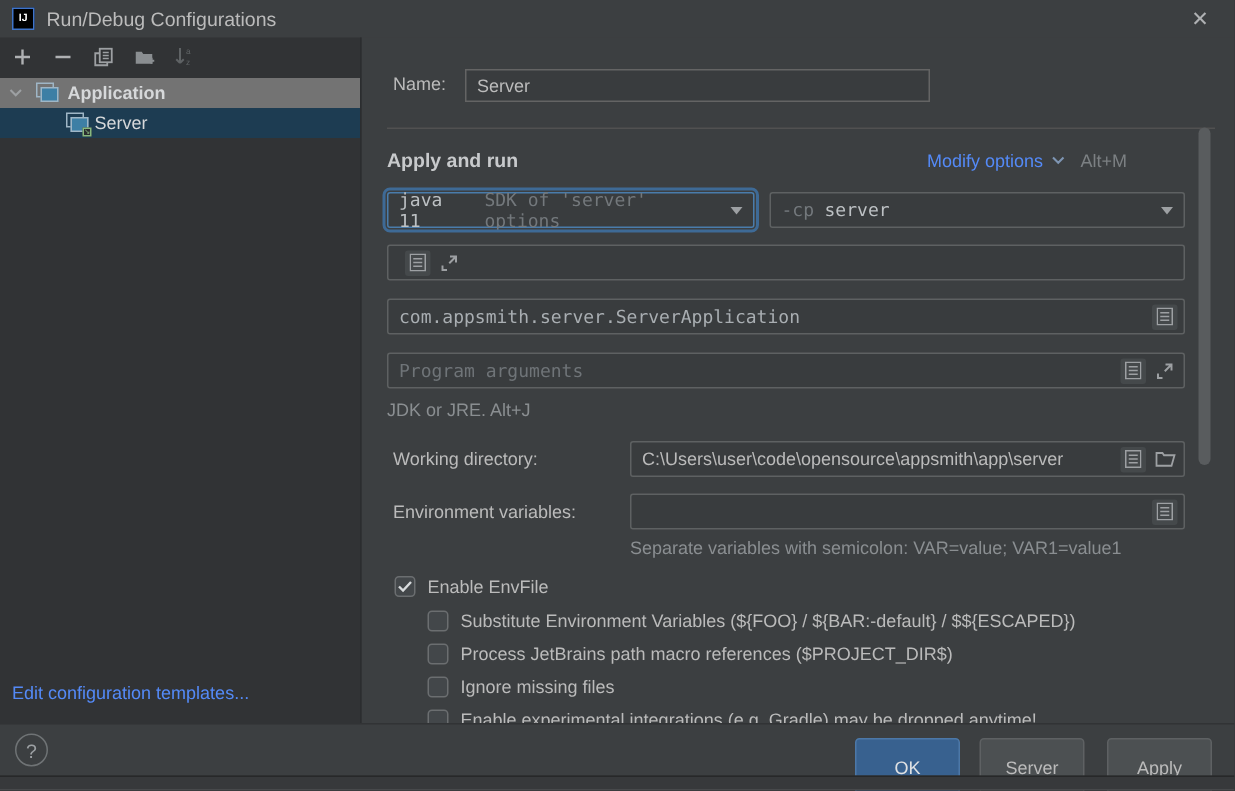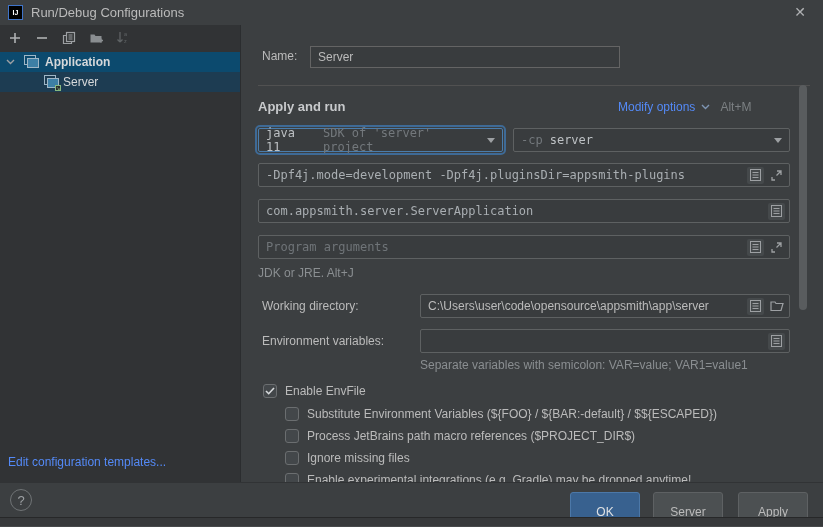--- a/index.html
+++ b/index.html
@@ -23,21 +23,21 @@
                font-size:14px; display:flex; align-items:center; justify-content:center; cursor:pointer; }
 
   
   .left-panel { position:absolute; left:0; top:25px; width:241px; height:457px;
                 background:#313335; border-right:1px solid #2b2d2f; overflow:hidden; }
   .lp-toolbar { position:absolute; left:0; top:0; width:100%; height:26px; display:flex;
                 align-items:center; padding-left:7px; gap:11px; }
   .tb-btn { width:16px; height:16px; display:flex; align-items:center; justify-content:center; cursor:pointer; }
   .tb-btn svg { display:block; }
   .tree-row { position:absolute; left:0; width:241px; height:20px; display:flex; align-items:center; cursor:pointer; }
-  .row-app { top:27px; background:#0c4a6e; }
+  .row-app { top:27px; background:#737373; }
   .row-server { top:47px; background:#1d3c52; }
   .tree-chevron { margin-left:6px; width:12px; display:flex; }
   .app-label { font-weight:bold; color:#d6d8da; margin-left:5px; }
   .server-label { color:#d6d8da; margin-left:3px; }
   .mini-app { width:16px; height:14px; position:relative; flex:none; }
   .mini-app .back { position:absolute; left:0; top:0; width:12px; height:10px; border:1px solid #9fb6c6; }
   .mini-app .front { position:absolute; left:3px; top:3px; width:12px; height:10px; background:#3d7fa5; border:1px solid #9fb6c6; }
   .badge { position:absolute; right:-1px; bottom:-2px; width:6px; height:6px; background:#2b2d2f;
            border:1px solid #87b87f; font-size:5px; color:#87b87f; line-height:4px; text-align:center; }
   .edit-templates { position:absolute; left:8px; bottom:13px; color:#548af7; cursor:pointer; }
@@ -185,31 +185,30 @@
     <div style="position:absolute; left:376px; top:75px; display:flex; align-items:center; gap:6px;">
       <span class="link">Modify options</span>
       <svg width="9" height="6" viewBox="0 0 9 6">
         <path d="M1 1l3.5 3.5L8 1" stroke="#7e95b3" stroke-width="1.4" fill="none"></path>
         </svg>
       <span class="shortcut" style="margin-left:4px">Alt+M</span>
     </div>
 
     <div class="combo focused" style="left:16px; top:103px; width:245px;">
       <span class="val">java 11</span>
-      <span class="dim">SDK of 'server' project</span>
+      <span class="dim">SDK of 'server' options</span>
       <span class="arrow"></span>
     </div>
     <div class="combo" style="left:271px; top:103px; width:277px;">
       <span class="dim pre">-cp</span>
       <span class="val">server</span>
       <span class="arrow"></span>
     </div>
 
     <div class="field" style="left:16px; top:138px; width:532px;">
-      <input value="-Dpf4j.mode=development -Dpf4j.pluginsDir=appsmith-plugins" style="">
       <span class="ficon boxed">
         <svg width="11" height="12" viewBox="0 0 11 12">
             <rect x="0.5" y="0.5" width="10" height="11" fill="none" stroke="#9da0a3"></rect>
             <path d="M2.5 3.5h6M2.5 6h6M2.5 8.5h6" stroke="#9da0a3"></path>
           </svg>
       </span>
       <span class="ficon">
         <svg width="11" height="11" viewBox="0 0 11 11">
             <path d="M4 10H1V7M10 1L5.5 5.5M6 1h4v4" stroke="#9da0a3" stroke-width="1.3" fill="none"></path>
           </svg>

